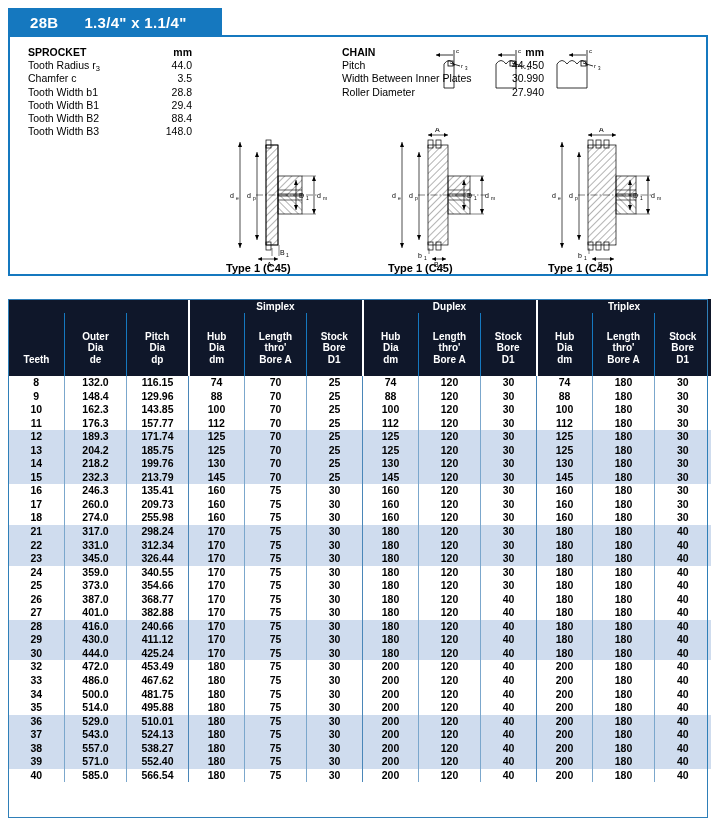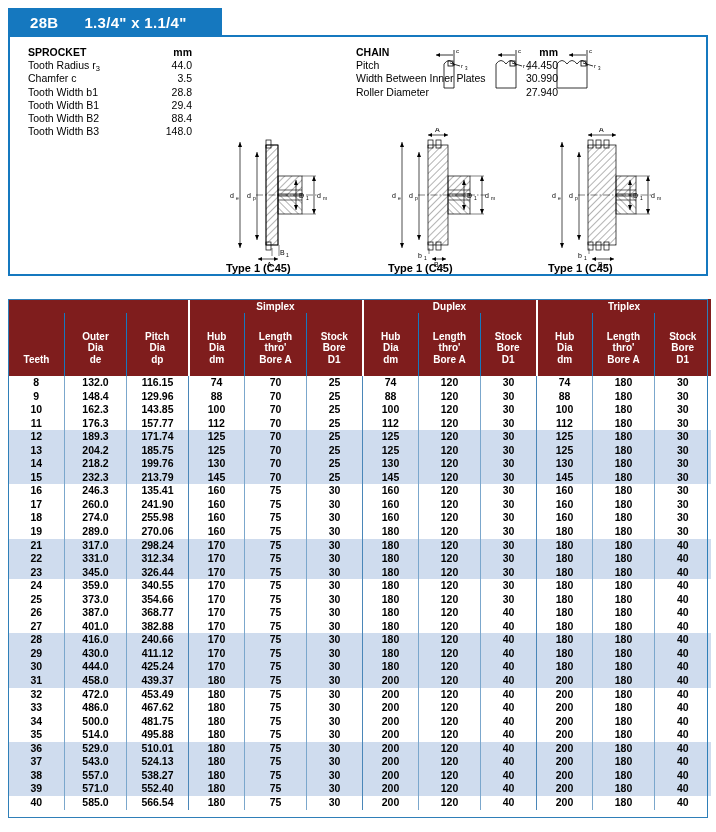--- a/index.html
+++ b/index.html
@@ -29,42 +29,42 @@
   .tabfill{position:absolute;left:0;top:25px;width:214px;height:4px;background:#1578bf;}
 
   
   .spec-tables{position:absolute;left:20px;top:38px;display:flex;}
   .sp-col{font-size:10.5px;color:#000;}
   .sp-col.chain{margin-left:150px;}
   .sp-row{display:flex;line-height:13.2px;height:13.2px;}
   .sp-label{width:118px;font-weight:normal;white-space:nowrap;}
   .sp-val{width:46px;text-align:right;white-space:nowrap;}
   .sp-row.head .sp-label,.sp-row.head .sp-val{font-weight:bold;}
-  .chain .sp-label{width:158px;margin-left:14px;}
+  .chain .sp-label{width:158px;}
   .chain .sp-val{width:44px;}
   sub{font-size:7.5px;vertical-align:baseline;position:relative;top:2px;}
 
   
   .tooth-row{position:absolute;left:418px;top:36px;width:230px;height:48px;}
   .diagrams{position:absolute;left:10px;top:120px;width:686px;height:148px;}
   .diag{position:absolute;top:0;}
   .diag .cap{
     position:absolute;bottom:2px;width:100%;text-align:left;
     font-size:11px;font-weight:bold;color:#000;
   }
 
   
   .tbl-wrap{position:absolute;left:8px;top:299px;width:700px;}
   table.data{
     border-collapse:collapse;width:700px;
     font-size:10px;color:#000;table-layout:fixed;
   }
   table.data th,table.data td{padding:0;text-align:center;}
   thead th{
-    background:#7f1d1d;color:#fff;font-weight:bold;
+    background:#0f172a;color:#fff;font-weight:bold;
     vertical-align:bottom;line-height:11.5px;
     border-left:1px solid #1578bf;
   }
   thead tr.grp th{height:13px;vertical-align:bottom;padding-bottom:1px;}
   thead tr.lbl th{height:52px;padding-bottom:11px;font-weight:bold;}
   thead th.sep{border-left:2px solid #ffffff;}
   thead th.grpname{font-weight:bold;}
   tbody td{
     height:13.55px;line-height:13.55px;
     border-left:1px solid #7ba7cc;
@@ -585,21 +585,21 @@
             <td class="sep">160</td>
             <td>120</td>
             <td>30</td>
             <td class="sep">160</td>
             <td>180</td>
             <td>30</td>
           </tr>
           <tr>
             <td class="first">17</td>
             <td>260.0</td>
-            <td>241.90</td>
+            <td>209.73</td>
             <td class="sep">160</td>
             <td>75</td>
             <td>30</td>
             <td class="sep">160</td>
             <td>120</td>
             <td>30</td>
             <td class="sep">160</td>
             <td>180</td>
             <td>30</td>
           </tr>
@@ -610,34 +610,20 @@
             <td class="sep">160</td>
             <td>75</td>
             <td>30</td>
             <td class="sep">160</td>
             <td>120</td>
             <td>30</td>
             <td class="sep">160</td>
             <td>180</td>
             <td>30</td>
           </tr>
-          <tr>
-            <td class="first">19</td>
-            <td>289.0</td>
-            <td>270.06</td>
-            <td class="sep">160</td>
-            <td>75</td>
-            <td>30</td>
-            <td class="sep">180</td>
-            <td>120</td>
-            <td>30</td>
-            <td class="sep">180</td>
-            <td>180</td>
-            <td>30</td>
-          </tr>
           <tr class="alt">
             <td class="first">21</td>
             <td>317.0</td>
             <td>298.24</td>
             <td class="sep">170</td>
             <td>75</td>
             <td>30</td>
             <td class="sep">180</td>
             <td>120</td>
             <td>30</td>
@@ -761,34 +747,20 @@
             <td class="first">30</td>
             <td>444.0</td>
             <td>425.24</td>
             <td class="sep">170</td>
             <td>75</td>
             <td>30</td>
             <td class="sep">180</td>
             <td>120</td>
             <td>40</td>
             <td class="sep">180</td>
-            <td>180</td>
-            <td>40</td>
-          </tr>
-          <tr class="alt">
-            <td class="first">31</td>
-            <td>458.0</td>
-            <td>439.37</td>
-            <td class="sep">180</td>
-            <td>75</td>
-            <td>30</td>
-            <td class="sep">200</td>
-            <td>120</td>
-            <td>40</td>
-            <td class="sep">200</td>
             <td>180</td>
             <td>40</td>
           </tr>
           <tr>
             <td class="first">32</td>
             <td>472.0</td>
             <td>453.49</td>
             <td class="sep">180</td>
             <td>75</td>
             <td>30</td>

